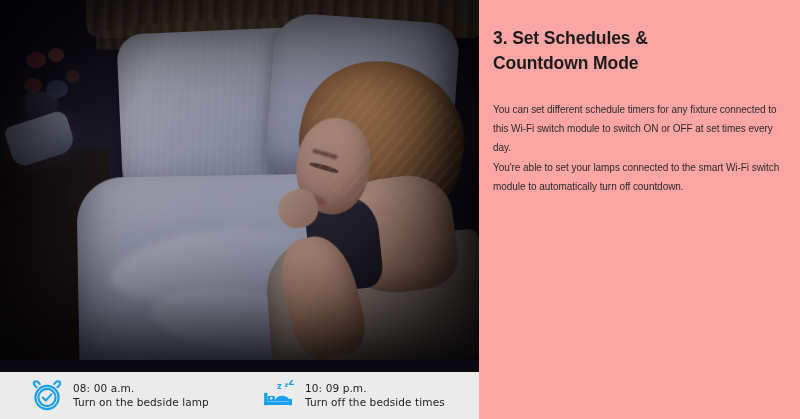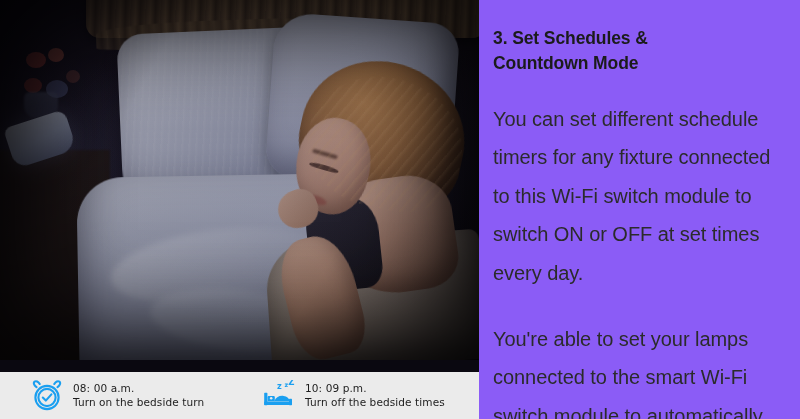--- a/index.html
+++ b/index.html
@@ -332,46 +332,46 @@
   }
   .cap-desc {
     font-size: 10.5px;
     letter-spacing: 0.1px;
     white-space: nowrap;
   }
 
   
   .text-panel {
     flex: 1 1 auto;
-    background: #8b5cf6;
+    background: #fca5a5;
     padding: 26px 10px 0 14px;
     box-sizing: border-box;
   }
   .heading {
     margin: 0;
     color: #1b1b1b;
     font-family: "Liberation Sans", sans-serif;
     font-size: 17.5px;
     font-weight: bold;
     line-height: 1.42;
     letter-spacing: -0.1px;
     max-width: 250px;
   }
   .para {
     margin: 0;
     color: #2b2b2b;
     font-family: "Liberation Sans", sans-serif;
-    font-size: 20px;
+    font-size: 10px;
     font-weight: normal;
     line-height: 1.93;
     letter-spacing: -0.05px;
     max-width: 296px;
   }
   .para-1 { margin-top: 24px; }
-  .para-2 { margin-top: 27px; }
+  .para-2 { }
 </style>
 </head>
 <body>
 
 <div class="page">
 
   <div class="media-panel">
 
     <div class="photo">
       <div class="wall"></div>
@@ -418,21 +418,21 @@
           <g fill="none" stroke="#1a9ff0" stroke-width="2.1" stroke-linecap="round" stroke-linejoin="round">
             <path d="M6.5 7.2 C3.6 5.0 3.3 2.6 4.6 1.6 C6.0 0.6 8.3 1.6 9.7 4.0"></path>
             <path d="M27.5 7.2 C30.4 5.0 30.7 2.6 29.4 1.6 C28.0 0.6 25.7 1.6 24.3 4.0"></path>
             <circle cx="17" cy="17.5" r="11.6"></circle>
             <circle cx="17" cy="17.5" r="8.6"></circle>
             <path d="M12.8 17.6 L15.8 20.6 L21.4 14.4"></path>
           </g>
         </svg>
         <div class="cap-text">
           <div class="cap-time">08: 00 a.m.</div>
-          <div class="cap-desc">Turn on the bedside turn</div>
+          <div class="cap-desc">Turn on the bedside lamp</div>
         </div>
       </div>
 
       <div class="caption-item second">
         <svg class="cap-icon" viewBox="0 0 34 32">
           <g fill="#1a9ff0">
             <text x="17.5" y="9.4" font-family="DejaVu Sans, sans-serif" font-size="8.2" font-weight="bold" text-anchor="middle">z</text>
             <text x="24.2" y="7.2" font-family="DejaVu Sans, sans-serif" font-size="6.2" font-weight="bold" text-anchor="middle">z</text>
             <text x="29.4" y="5.4" font-family="DejaVu Sans, sans-serif" font-size="8.6" font-weight="bold" text-anchor="middle">Z</text>
             <rect x="2.2" y="12.8" width="3.2" height="12.4" rx="0.6"></rect>

